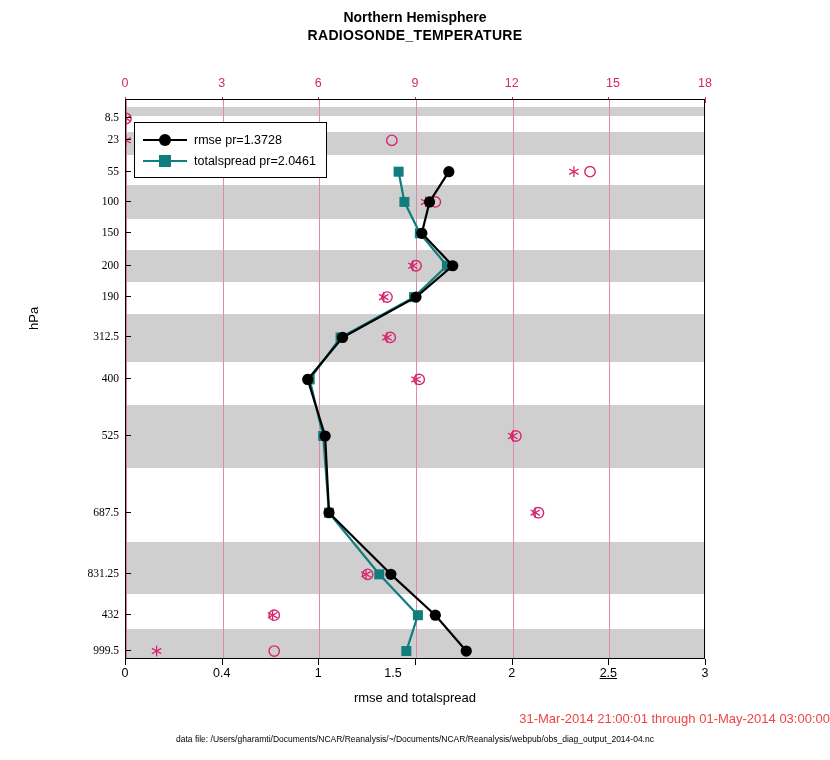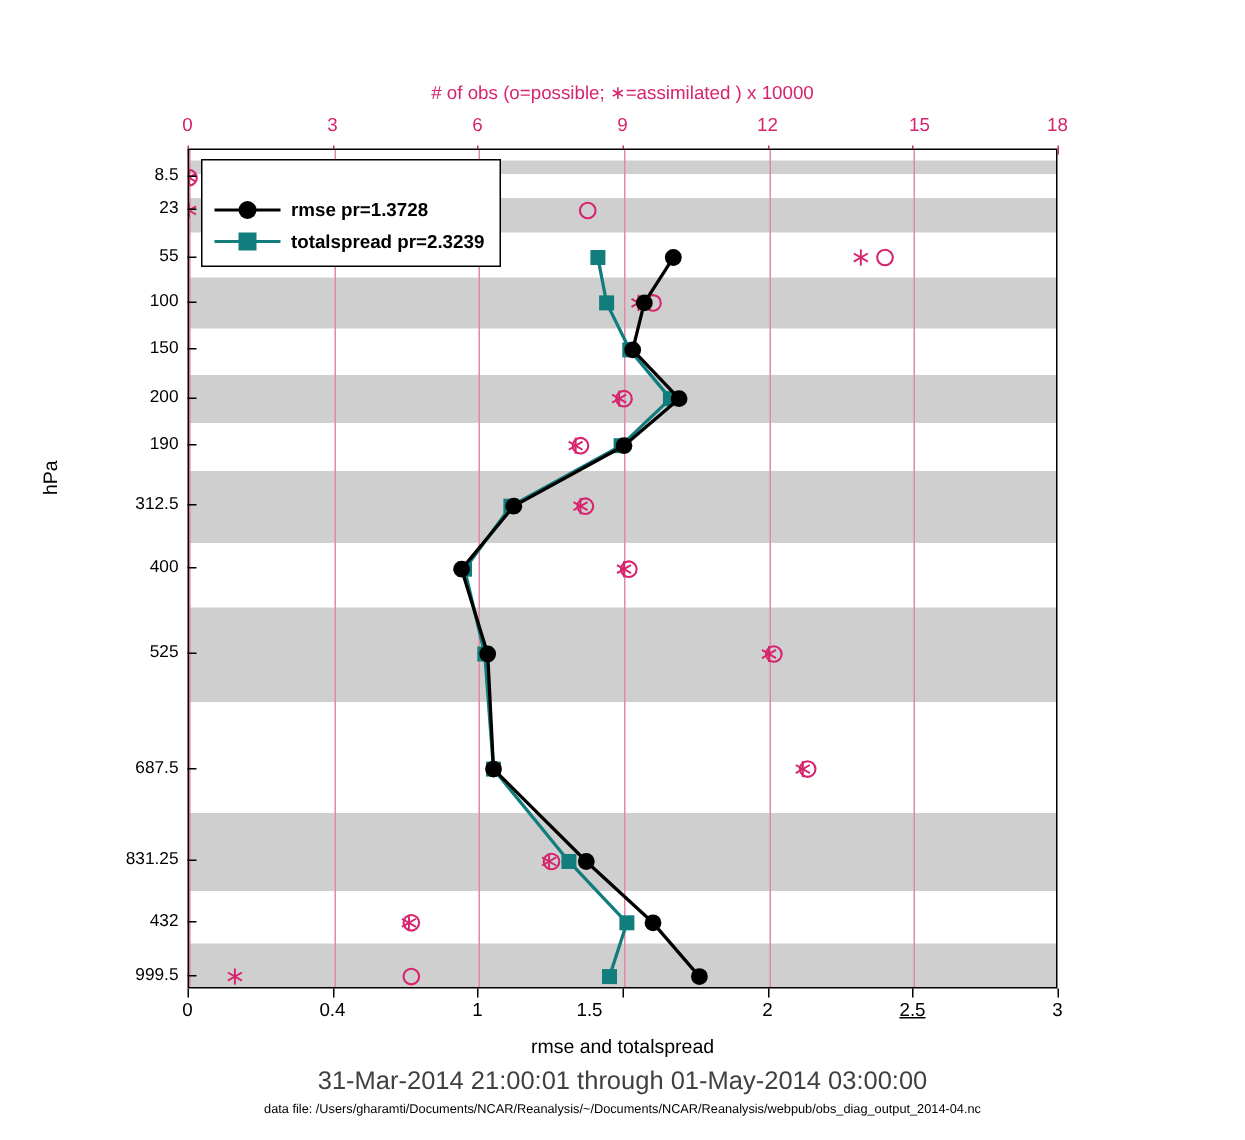--- a/index.html
+++ b/index.html
@@ -93,20 +93,21 @@
     text-align: right;
     transform: translateY(-50%);
     white-space: nowrap;
   }
   #ylabels {
     position: absolute;
     left: 55px;
     top: 99px;
     width: 64px;
     height: 560px;
+    font-family: Liberation Serif, serif;
   }
   .ytick-mark {
     position: absolute;
     left: 125px;
     width: 6px;
     height: 1px;
     background: #000;
   }
   .xtick-label {
     position: absolute;
@@ -158,43 +159,42 @@
     width: 830px;
     text-align: center;
     font-size: 13px;
     color: #000;
   }
   #subtitle {
     position: absolute;
     left: 0;
     top: 711px;
     width: 830px;
-    text-align: center;
-    font-size: 17px;
-    color: #404040;
+    text-align: right;
+    font-size: 13px;
+    color: #ef4444;
   }
   #datafile {
     position: absolute;
     left: 0;
     top: 734px;
     width: 830px;
     text-align: center;
     font-size: 8.5px;
     color: #000;
   }
   
   #legend {
     position: absolute;
     left: 134px;
-    top: 106px;
-    padding: 22px 10px 6px 8px;
+    top: 122px;
+    padding: 6px 10px 6px 8px;
     background: #fff;
     border: 1px solid #000;
     box-sizing: border-box;
-    font-weight: bold;
   }
   .legend-row {
     display: flex;
     align-items: center;
     height: 21px;
   }
   .legend-sample {
     width: 44px;
     height: 14px;
     position: relative;
@@ -227,22 +227,25 @@
     font-size: 12.5px;
     color: #000;
     white-space: nowrap;
   }
 </style>
 </head>
 <body>
 
 <div id="root">
 
-
-  <div class="top-axis-label"># of obs (o=possible; ∗=assimilated ) x 10000</div>
+  <div class="title-block">
+    <div class="title-line1">Northern Hemisphere</div>
+    <div class="title-line2">RADIOSONDE_TEMPERATURE</div>
+  </div>
+
 
   <div id="xlabels-top">
       <div class="xtick-label top" style="left: 125px;">0</div>
       <div class="xtick-mark top" style="left: 125px; top: 21px;"></div>
       <div class="xtick-label top" style="left: 221.667px;">3</div>
       <div class="xtick-mark top" style="left: 221.667px; top: 21px;"></div>
       <div class="xtick-label top" style="left: 318.333px;">6</div>
       <div class="xtick-mark top" style="left: 318.333px; top: 21px;"></div>
       <div class="xtick-label top" style="left: 415px;">9</div>
       <div class="xtick-mark top" style="left: 415px; top: 21px;"></div>
@@ -442,16 +445,16 @@
           <div class="legend-line" style="background: rgb(0, 0, 0);"></div>
           <div class="legend-dot" style="background: rgb(0, 0, 0);"></div>
         </div>
         <div class="legend-text">rmse pr=1.3728</div>
       </div>
       <div class="legend-row">
         <div class="legend-sample">
           <div class="legend-line" style="background: rgb(18, 125, 125);"></div>
           <div class="legend-sq" style="background: rgb(18, 125, 125);"></div>
         </div>
-        <div class="legend-text">totalspread pr=2.3239</div>
+        <div class="legend-text">totalspread pr=2.0461</div>
       </div>
     </div>
 </div>
 
 </body></html>

